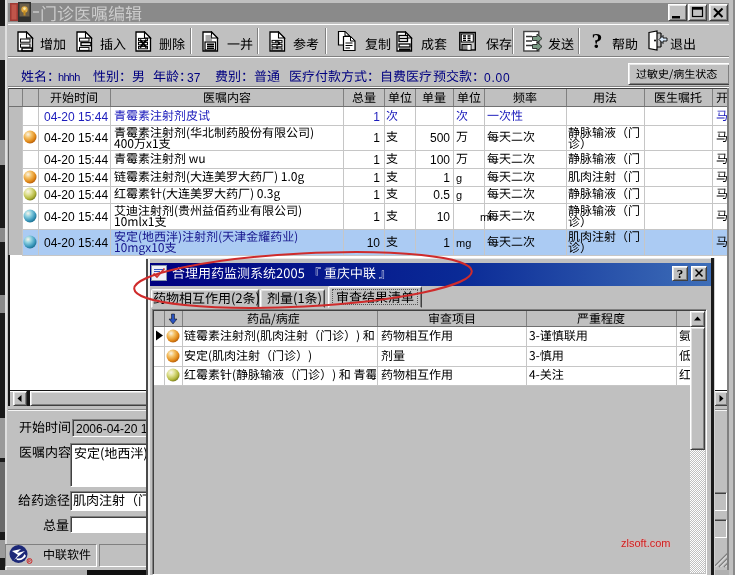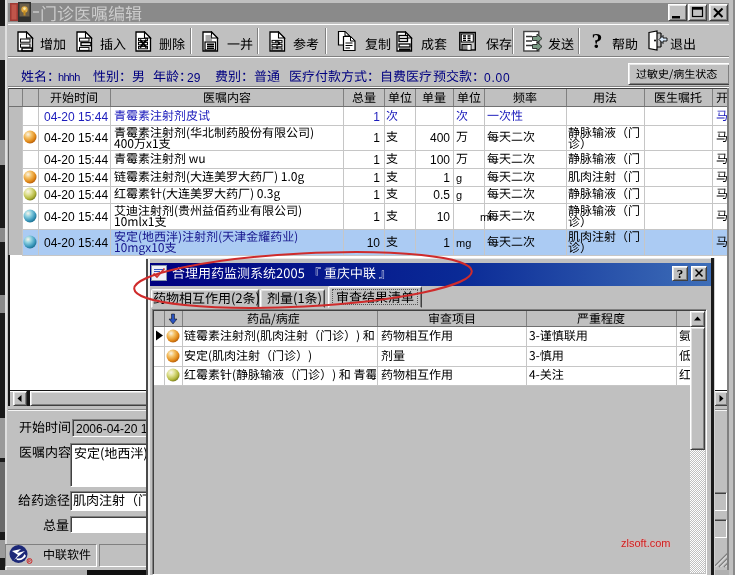--- a/index.html
+++ b/index.html
@@ -409,21 +409,21 @@
         <use href="#g7537" x="3000"></use>
       </g>
     </svg>
 <svg style="position:absolute;left:153.0px;top:70px;" width="40" height="15" fill="#000080">
       <g transform="translate(0,11) scale(0.0130,-0.0130)">
         <use href="#g5e74" x="0"></use>
         <use href="#g9f84" x="1000"></use>
         <use href="#gff1a" x="2000"></use>
       </g>
     </svg>
-<div style="position:absolute;left:187px;top:71px;font:normal 12px 'Liberation Sans',sans-serif;color:#000080;letter-spacing:0px;white-space:pre;line-height:14px">29</div>
+<div style="position:absolute;left:187px;top:71px;font:normal 12px 'Liberation Sans',sans-serif;color:#000080;letter-spacing:0px;white-space:pre;line-height:14px">37</div>
 <svg style="position:absolute;left:215.0px;top:70px;" width="66" height="15" fill="#000080">
       <g transform="translate(0,11) scale(0.0130,-0.0130)">
         <use href="#g8d39" x="0"></use>
         <use href="#g522b" x="1000"></use>
         <use href="#gff1a" x="2000"></use>
         <use href="#g666e" x="3000"></use>
         <use href="#g901a" x="4000"></use>
       </g>
     </svg>
 <svg style="position:absolute;left:289.0px;top:70px;" width="144" height="15" fill="#000080">
@@ -651,21 +651,21 @@
         <use href="#g31" x="3163"></use>
         <use href="#g652f" x="3718"></use>
       </g>
     </svg>
 <div style="position:absolute;right:355px;top:131px;font:normal 12px 'Liberation Sans',sans-serif;color:#000;letter-spacing:0px;white-space:pre;line-height:14px">1</div>
 <svg style="position:absolute;left:386.0px;top:131px;" width="13" height="14" fill="#000">
       <g transform="translate(0,10) scale(0.0120,-0.0120)">
         <use href="#g652f" x="0"></use>
       </g>
     </svg>
-<div style="position:absolute;right:285px;top:131px;font:normal 12px 'Liberation Sans',sans-serif;color:#000;letter-spacing:0px;white-space:pre;line-height:14px">400</div>
+<div style="position:absolute;right:285px;top:131px;font:normal 12px 'Liberation Sans',sans-serif;color:#000;letter-spacing:0px;white-space:pre;line-height:14px">500</div>
 <svg style="position:absolute;left:456.0px;top:131px;" width="13" height="14" fill="#000">
       <g transform="translate(0,10) scale(0.0120,-0.0120)">
         <use href="#g4e07" x="0"></use>
       </g>
     </svg>
 <svg style="position:absolute;left:487.0px;top:131px;" width="49" height="14" fill="#000">
       <g transform="translate(0,10) scale(0.0120,-0.0120)">
         <use href="#g6bcf" x="0"></use>
         <use href="#g5929" x="1000"></use>
         <use href="#g4e8c" x="2000"></use>

